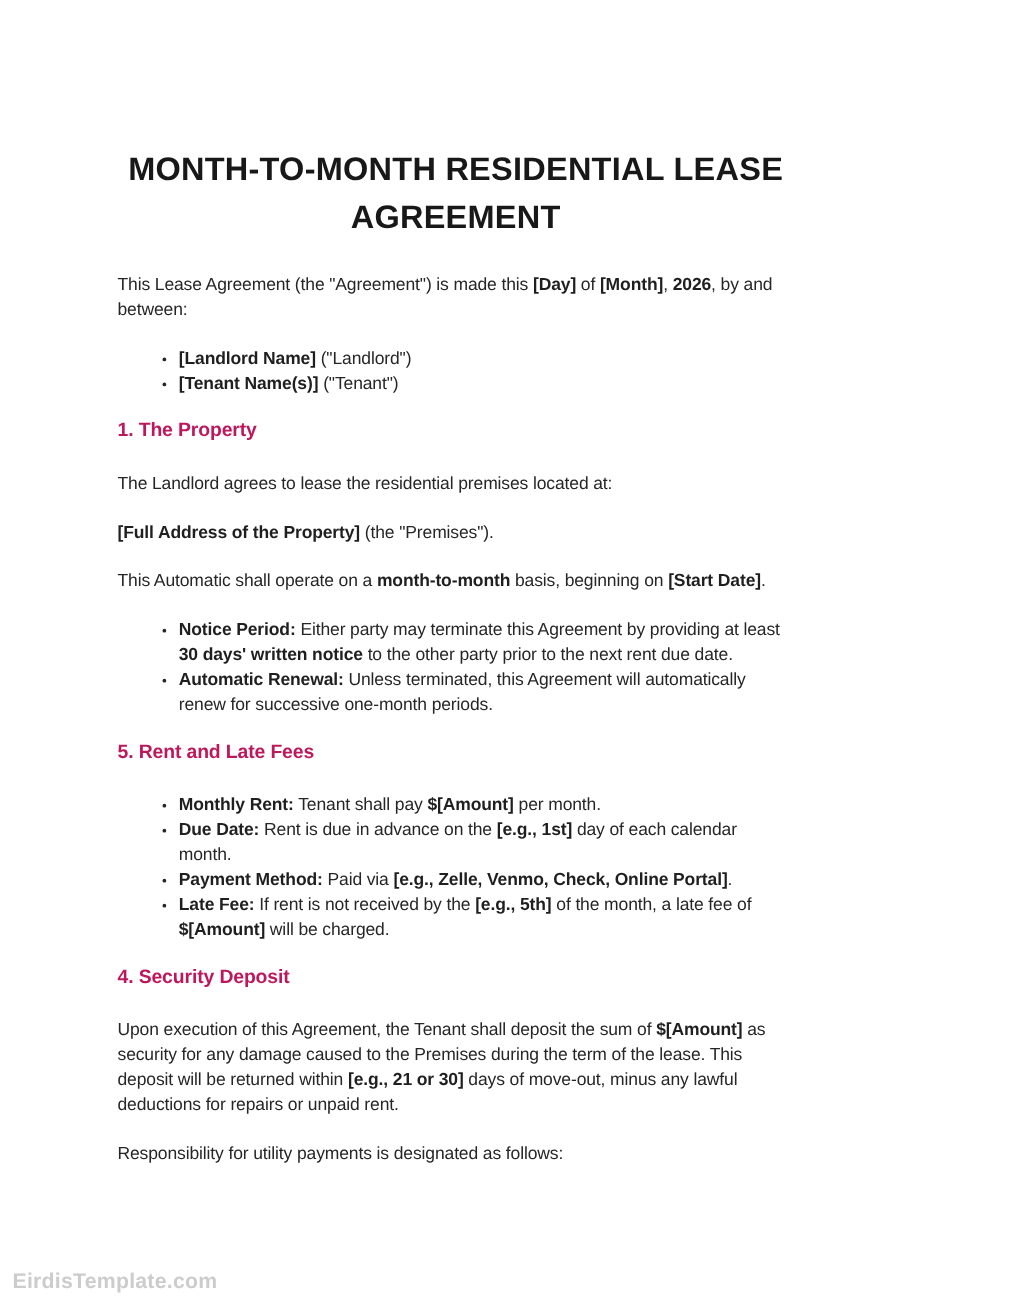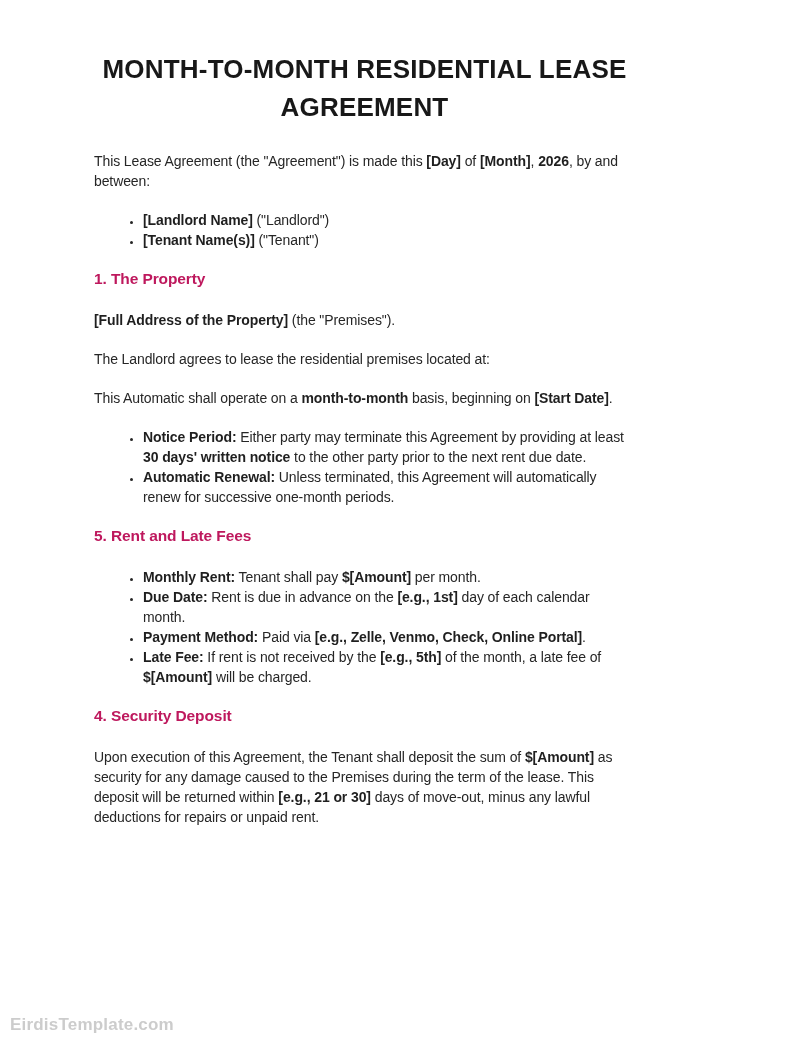--- a/index.html
+++ b/index.html
@@ -9,21 +9,21 @@
     color: #262626;
   }
   .page {
     position: relative;
     width: 811px;
     height: 1052px;
     background: #ffffff;
     overflow: hidden;
   }
   .content {
-    padding: 50px 94px 0 94px;
+    padding: 116px 94px 0 94px;
     width: 729px;
   }
   .doc-title {
     font-size: 26px;
     line-height: 38px;
     font-weight: bold;
     color: #181818;
     text-align: center;
     letter-spacing: 0.2px;
     margin: 0 auto 25px auto;
@@ -82,22 +82,22 @@
 
     <p class="body-text"><span>This Lease Agreement (the  "Agreement") is made this </span><span class="b">[Day]</span><span> of </span><span class="b">[Month]</span><span>, </span><span class="b">2026</span><span>, by and between:</span></p>
 
     <ul class="doc-list">
         <li><span class="b">[Landlord Name]</span><span> ("Landlord")</span></li>
         <li><span class="b">[Tenant Name(s)]</span><span> ("Tenant")</span></li>
       </ul>
 
     <section class="doc-section">
       <h2 class="sec-heading">1. The Property</h2>
+      <p class="body-text"><span>The Landlord agrees to lease the residential premises located at:</span></p>
       <p class="body-text"><span class="b">[Full Address of the Property]</span><span> (the "Premises").</span></p>
-      <p class="body-text"><span>The Landlord agrees to lease the residential premises located at:</span></p>
     </section>
 
     <section class="doc-section">
       <p class="body-text"><span>This Automatic shall operate on a </span><span class="b">month-to-month</span><span> basis, beginning on </span><span class="b">[Start Date]</span><span>.</span></p>
       <ul class="doc-list">
           <li><span class="b">Notice Period:</span><span> Either party may terminate this Agreement by providing at least </span><span class="b">30 days' written notice</span><span> to the other party prior to the next rent due date.</span></li>
           <li><span class="b">Automatic Renewal:</span><span> Unless terminated, this Agreement will automatically renew for successive one-month periods.</span></li>
         </ul>
     </section>
 
@@ -110,18 +110,19 @@
           <li><span class="b">Late Fee:</span><span> If rent is not received by the </span><span class="b">[e.g., 5th]</span><span> of the month, a late fee of </span><span class="b">$[Amount]</span><span> will be charged.</span></li>
         </ul>
     </section>
 
     <section class="doc-section">
       <h2 class="sec-heading">4. Security Deposit</h2>
       <p class="body-text"><span>Upon execution of this Agreement, the Tenant shall deposit the sum of </span><span class="b">$[Amount]</span><span> as security for any damage caused to the Premises during the term of the lease. This deposit will be returned within </span><span class="b">[e.g., 21 or 30]</span><span> days of move-out, minus any lawful deductions for repairs or unpaid rent.</span></p>
     </section>
 
     <section class="doc-section">
+      <p class="body-text"><span>Responsibility for utility payments is designated as follows:</span></p>
     </section>
 
   </div>
 
   <div class="watermark">EirdisTemplate.com</div>
 </div>
 
 </body></html>

